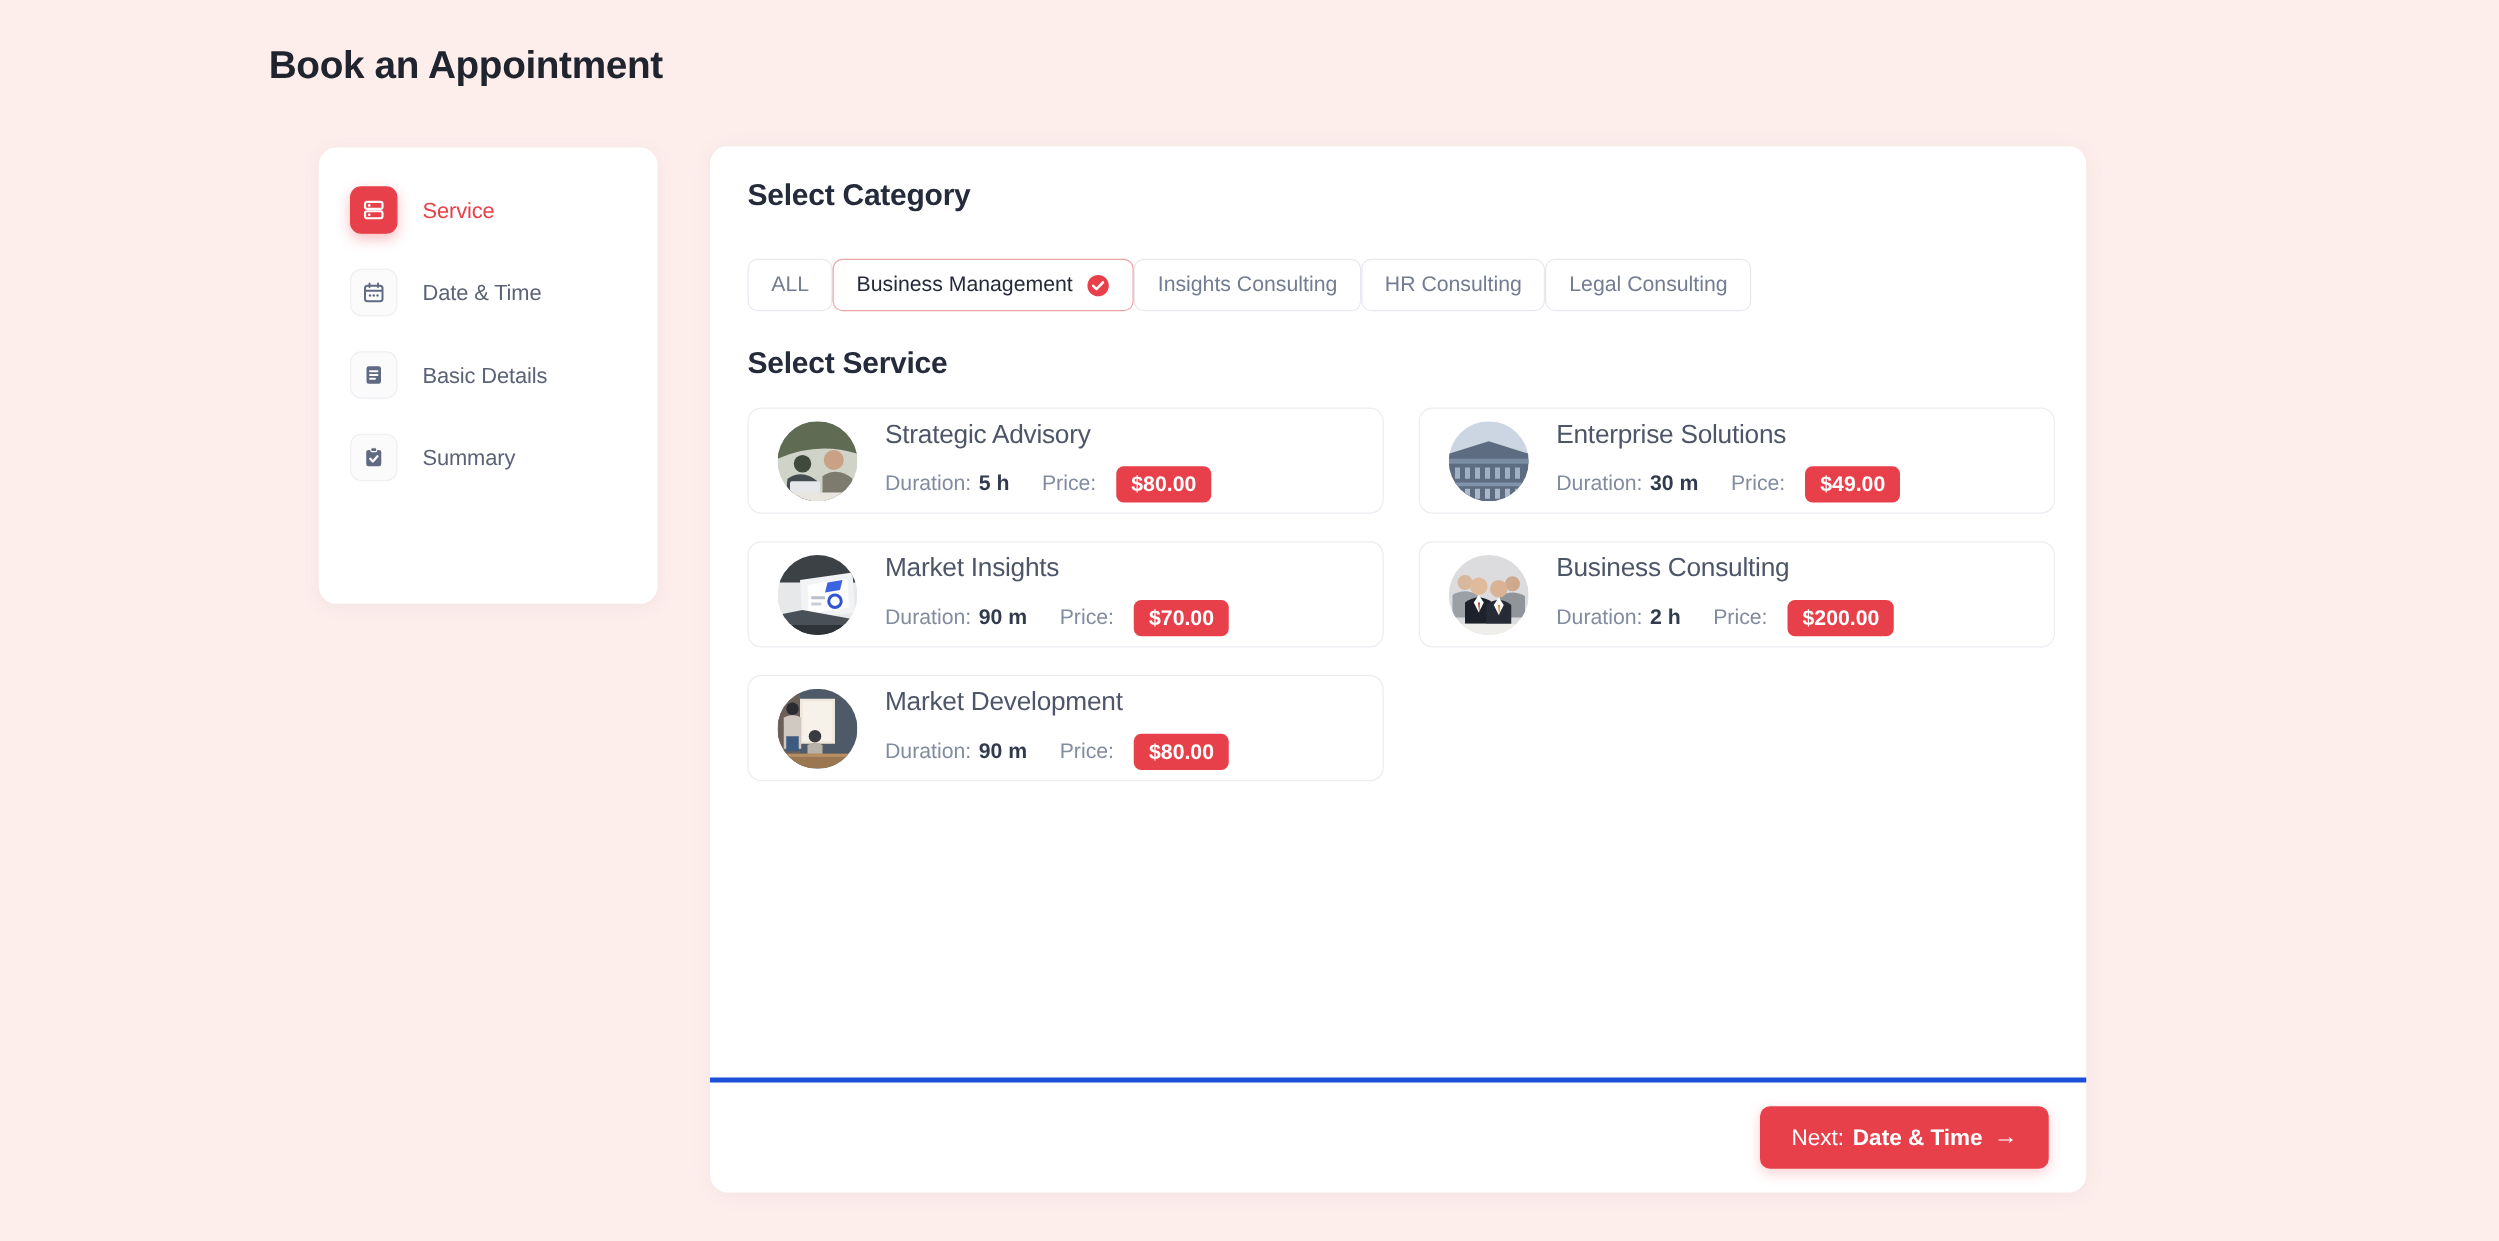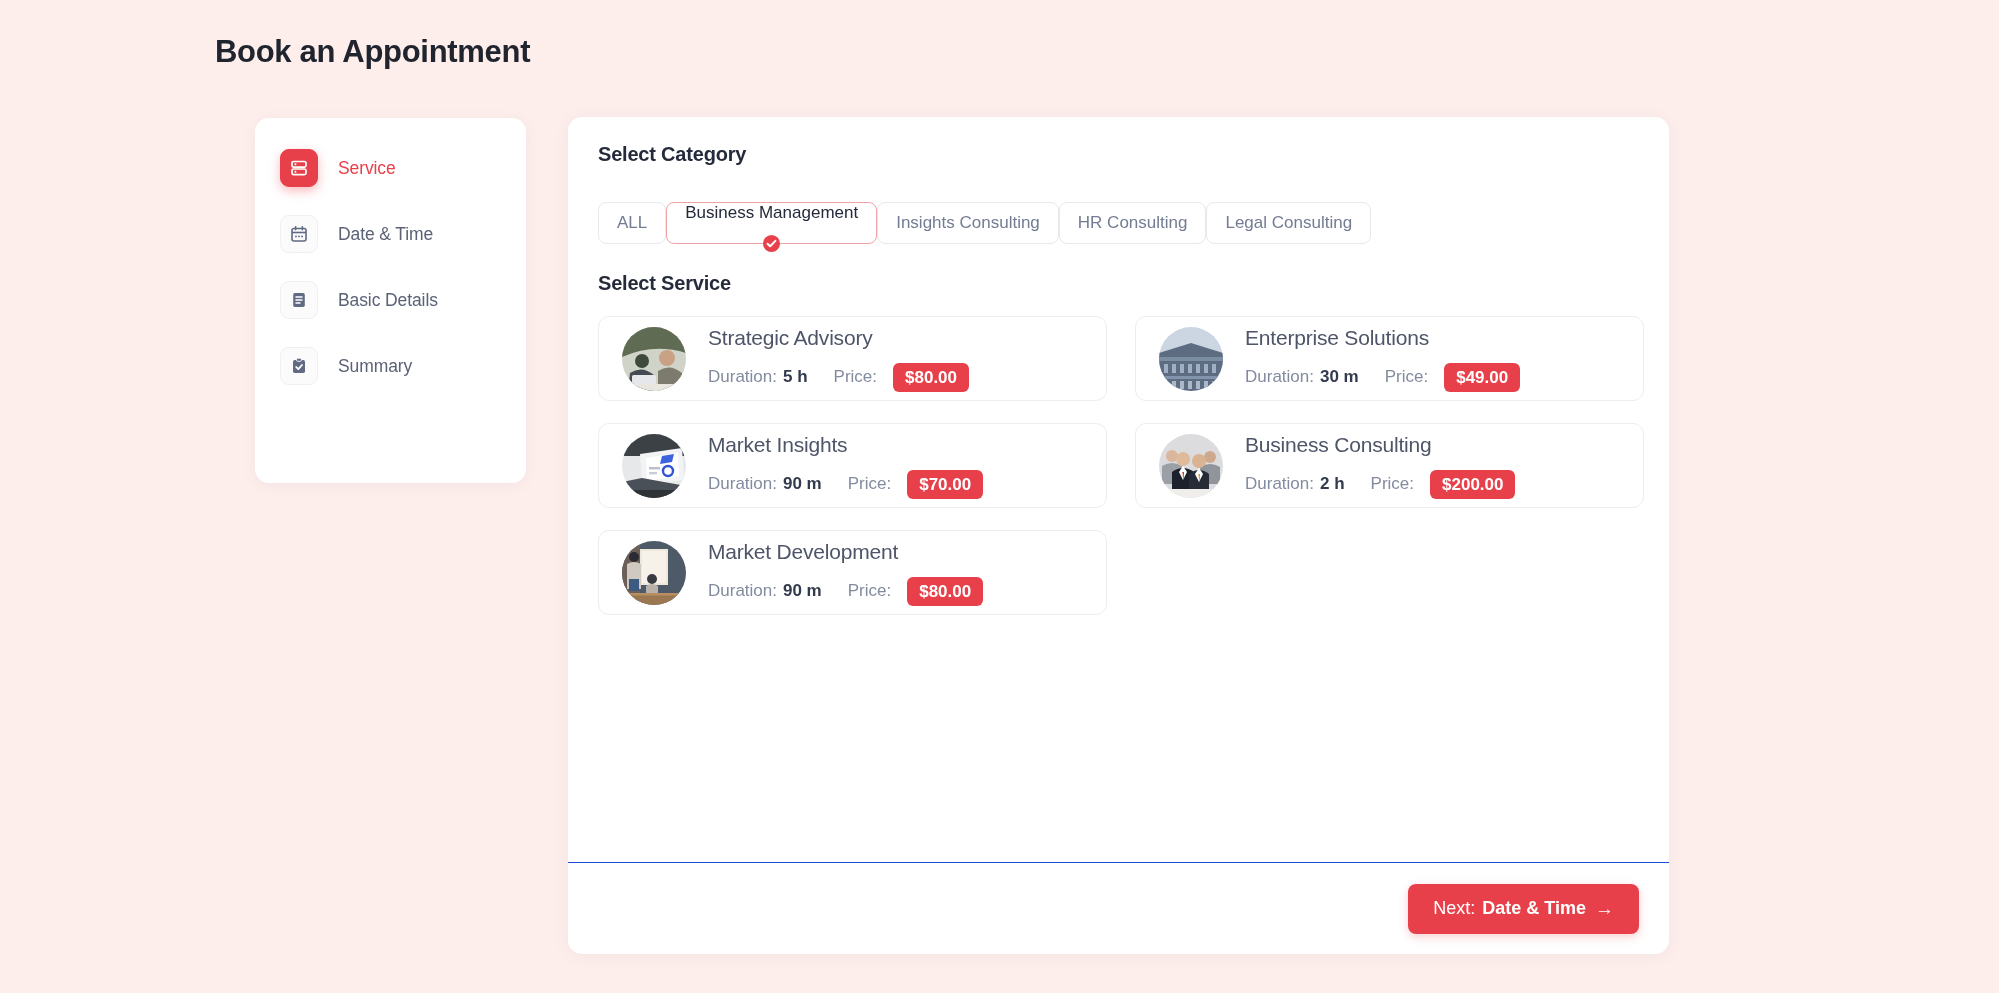--- a/index.html
+++ b/index.html
@@ -73,21 +73,21 @@
     top: 117px;
     width: 1101px;
     height: 837px;
     background: #ffffff;
     border-radius: 14px;
     box-shadow: 0 2px 16px rgba(120, 90, 95, 0.07);
   }
   .panel-body { padding: 26px 30px 0 30px; }
 
   .section-heading {
-    font-size: 20px;
+    font-size: 24px;
     font-weight: bold;
     color: #252b3b;
     letter-spacing: -0.2px;
   }
 
   .chip-row {
     display: flex;
     margin-top: 36px;
     flex-wrap: wrap;
     text-align: center;
@@ -103,21 +103,20 @@
     padding: 0 18px;
     font-size: 17px;
     color: #737c92;
     cursor: pointer;
     font-family: "Liberation Sans", sans-serif;
     white-space: nowrap;
   }
   .chip.selected {
     border-color: #f0a3a6;
     color: #242a3a;
-    flex-direction: column;
   }
   .check-badge {
     width: 19px; height: 19px;
     flex: none;
     display: block;
   }
 
   .section-heading.service { margin-top: 28px; }
 
   .cards-grid {
@@ -169,21 +168,21 @@
     padding: 6px 12px;
     line-height: 1;
   }
 
   
   .panel-footer {
     position: absolute;
     left: 0; right: 0;
     bottom: 0;
     height: 92px;
-    border-top: 1px solid #1d4ed8;
+    border-top: 4px solid #1d4ed8;
     display: flex;
     align-items: center;
     justify-content: flex-end;
     padding-right: 30px;
   }
   .next-button {
     background: #e8404a;
     border: none;
     border-radius: 8px;
     height: 50px;

